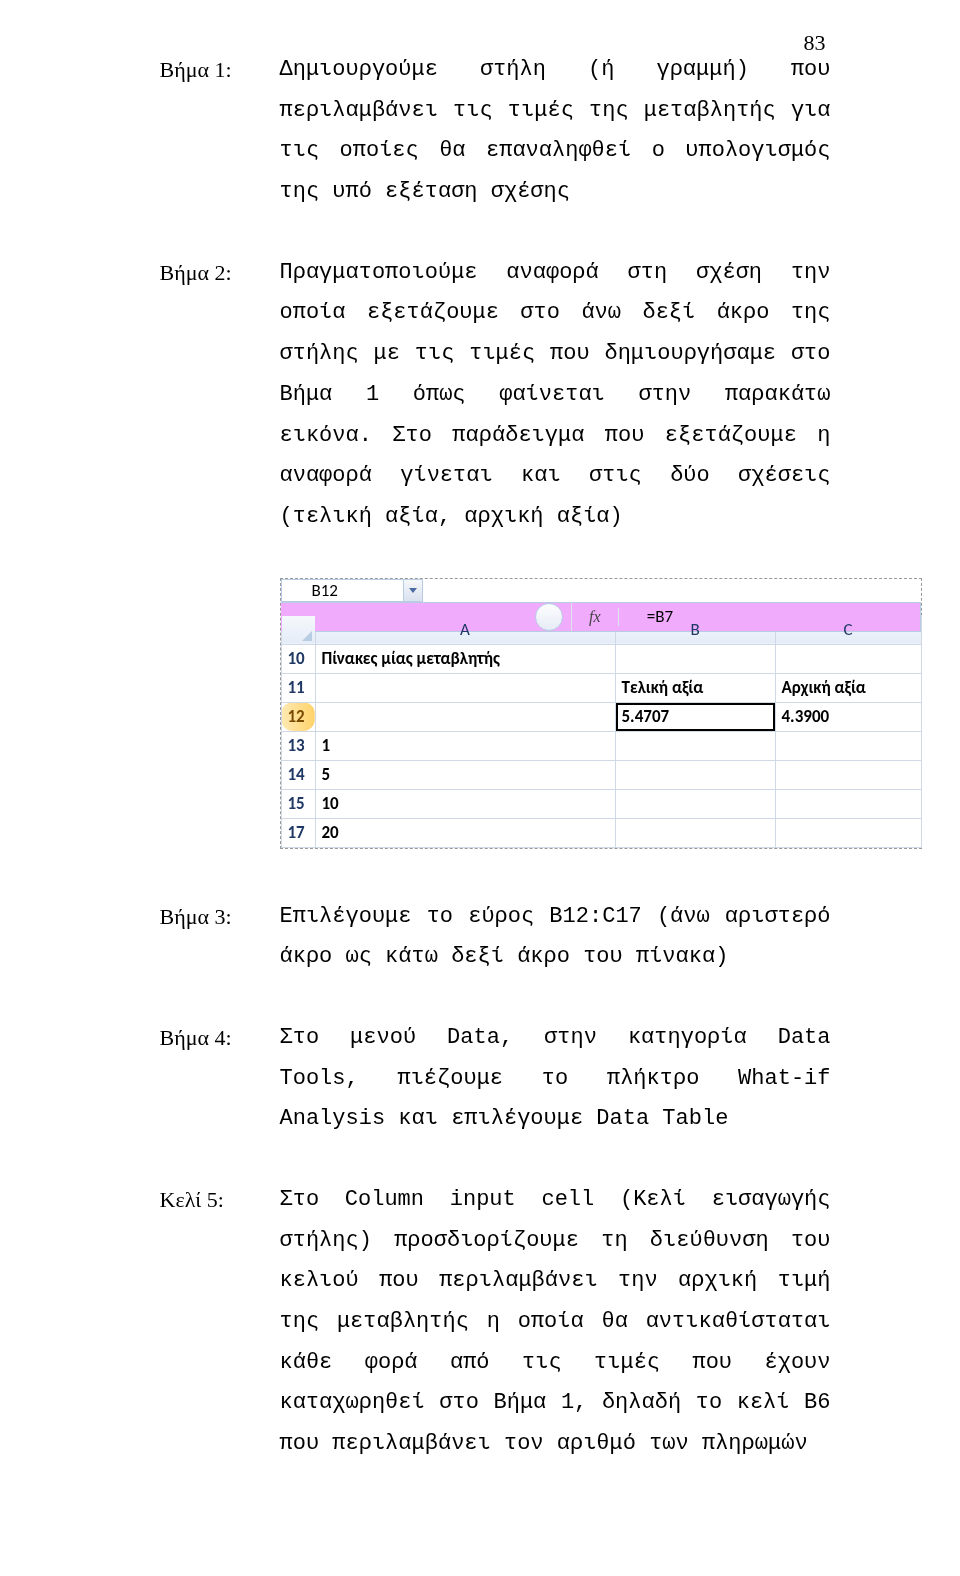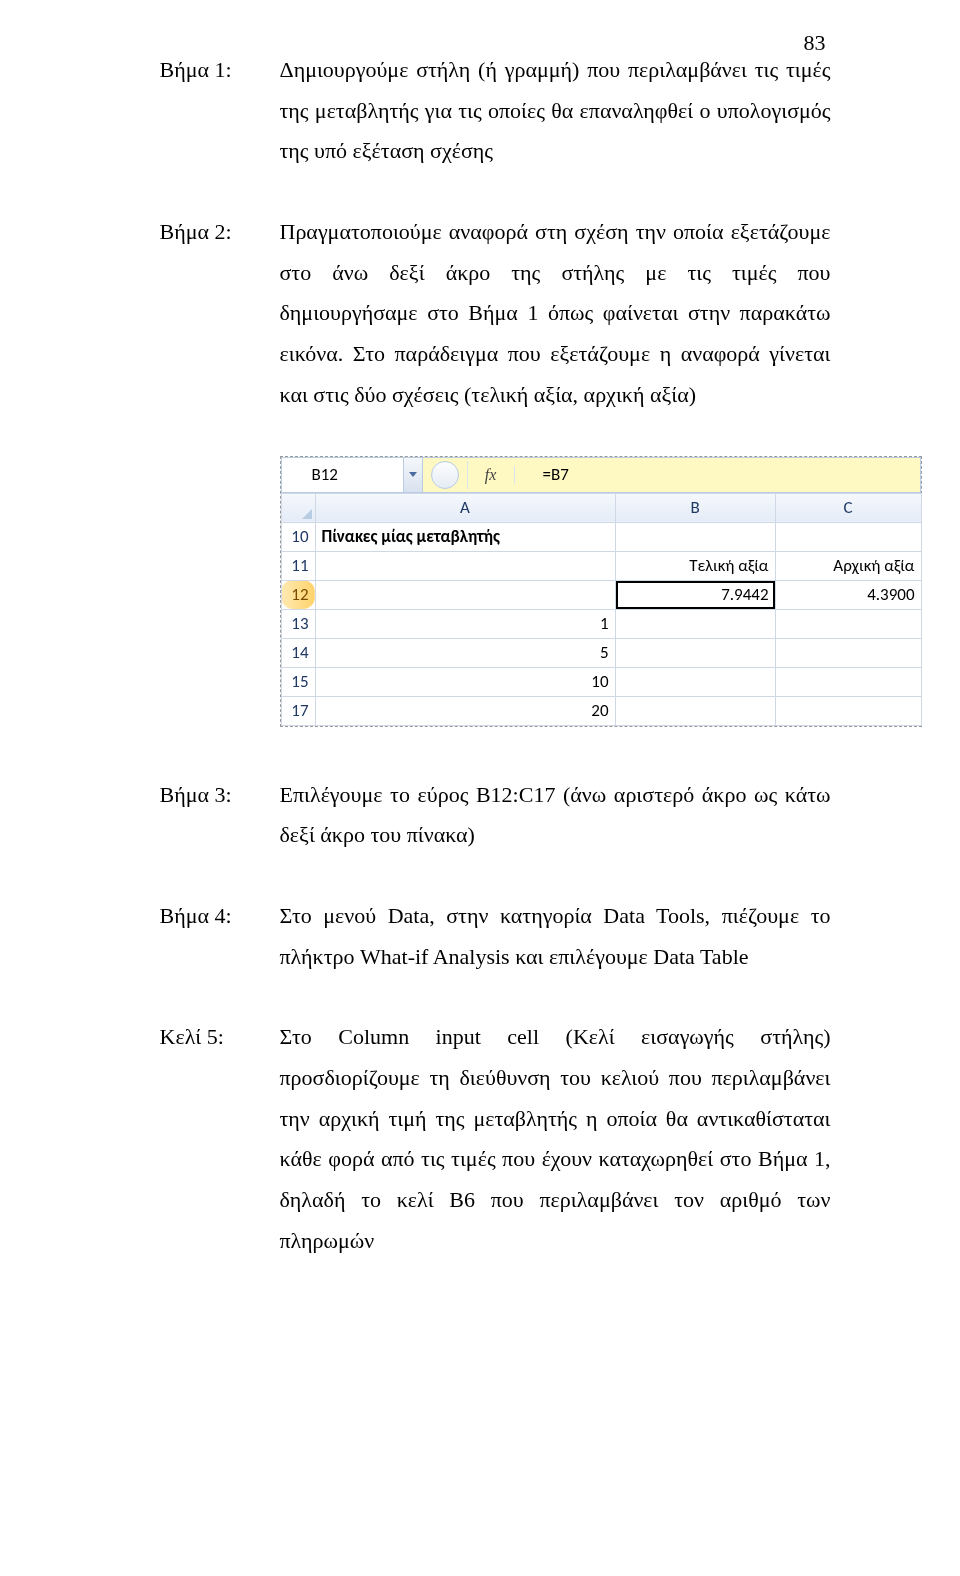--- a/index.html
+++ b/index.html
@@ -32,35 +32,37 @@
   }
   .step-label {
     width: 120px;
     flex-shrink: 0;
   }
   .step-body {
     flex: 1;
   }
   .step-body p {
     margin: 0;
+    font-family: Liberation Mono, monospace;
   }
   
   .excel {
     width: 640px;
     margin: 8px 0 48px 120px;
     border: 1px dashed #999;
     font-family: Calibri, Arial, sans-serif;
     font-size: 17px;
     color: #000;
     background: #fff;
   }
   .excel-top {
     display: flex;
     align-items: stretch;
     height: 36px;
+    flex-direction: column;
   }
   .namebox {
     width: 140px;
     display: flex;
     align-items: center;
     border: 1px solid #b8cce4;
     background: #fff;
     position: relative;
   }
   .namebox-text {
@@ -78,22 +80,23 @@
     display: flex;
     align-items: center;
     justify-content: center;
   }
   .namebox-arrow svg { display:block; }
   .fx-box {
     display: flex;
     align-items: center;
     border: 1px solid #b8cce4;
     border-left: none;
-    background: #fef9c3;
+    background: #f0abfc;
     flex: 1;
+    justify-content: center;
   }
   .fx-circle {
     width: 44px;
     display: flex;
     align-items: center;
     justify-content: center;
     border-right: 1px solid #dbe5f1;
   }
   .fx-circle-inner {
     width: 26px;
@@ -150,21 +153,22 @@
     text-align: center;
     color: #1f3864;
   }
   .rowhead.highlight {
     background: linear-gradient(to right, #ffe9b3, #ffd36b);
     color: #7a4a00;
     border-radius: 12px;
   }
   .grid td {
     background: #fff;
-    text-align: right;
+    text-align: left;
+    font-weight: bold;
   }
   .grid td.left {
     text-align: left;
   }
   .grid td.bold {
     font-weight: 700;
   }
   .grid td.selected {
     box-shadow: inset 0 0 0 2px #000;
   }
@@ -236,21 +240,21 @@
       </tr>
       <tr>
         <td class="rowhead">11</td>
         <td></td>
         <td>Τελική αξία</td>
         <td>Αρχική αξία</td>
       </tr>
       <tr>
         <td class="rowhead highlight">12</td>
         <td></td>
-        <td class="selected">7.9442</td>
+        <td class="selected">5.4707</td>
         <td>4.3900</td>
       </tr>
       <tr>
         <td class="rowhead">13</td>
         <td>1</td>
         <td></td>
         <td></td>
       </tr>
       <tr>
         <td class="rowhead">14</td>

